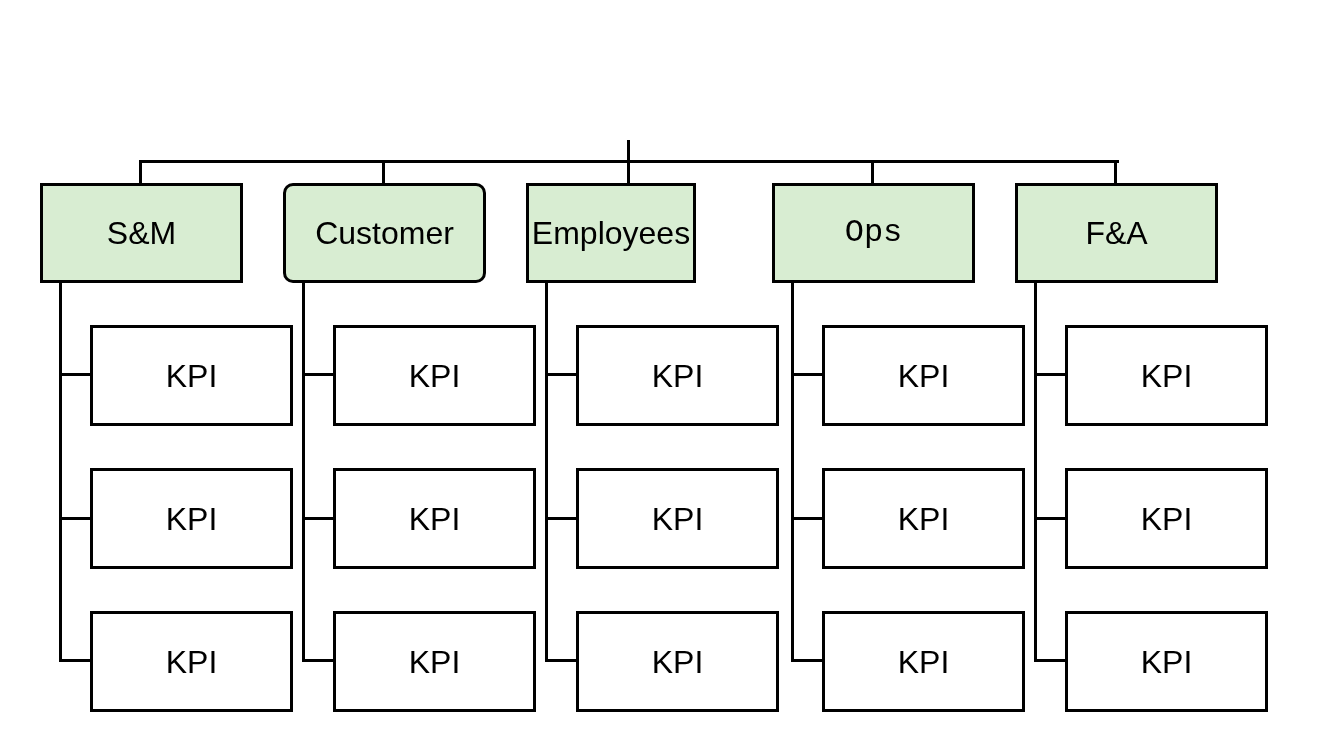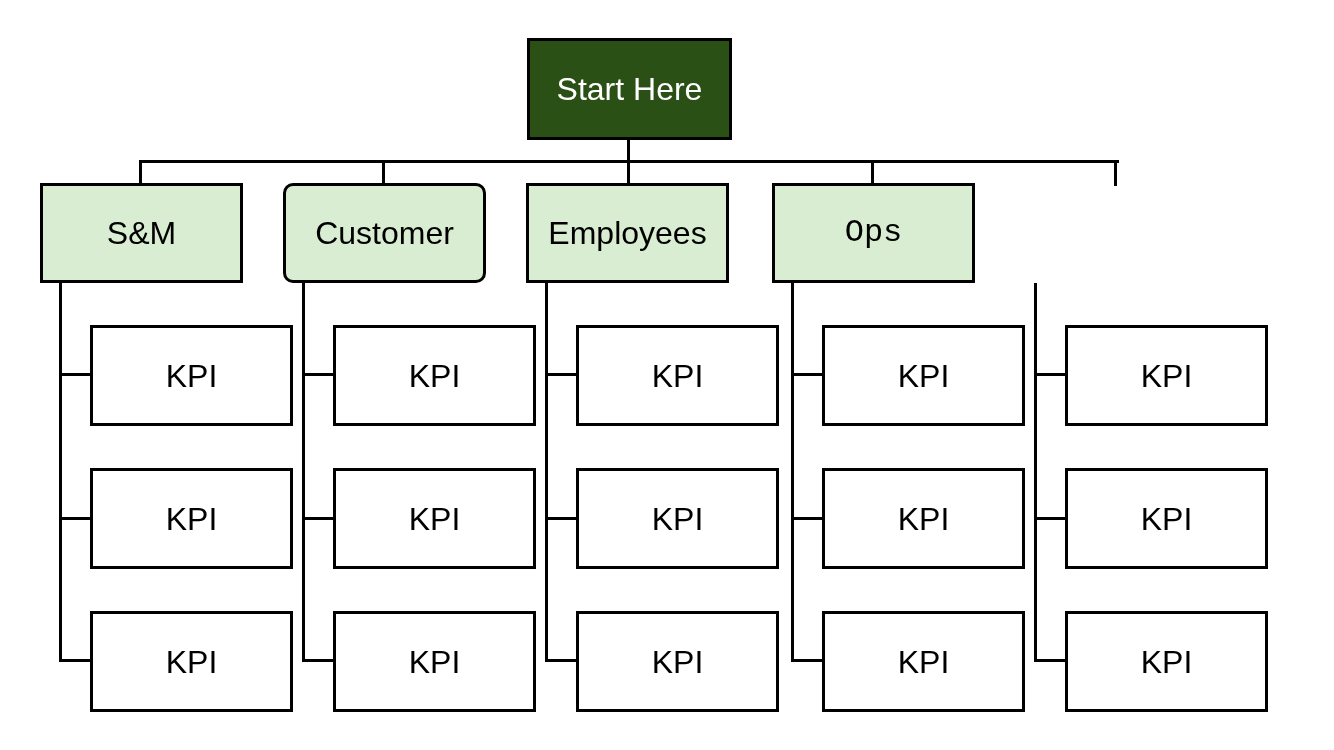--- a/index.html
+++ b/index.html
@@ -41,45 +41,45 @@
   .line {
     position: absolute;
     background: var(--connector, #000000);
   }
 </style>
 </head>
 <body>
 
 <div class="canvas">
 
-  <div class="box root-box" style="left:527px; top:38px; width:205px; height:102px;">
-    <span>Start Here</span>
-  </div>
 
   <div class="line" style="left:627px; top:140px; width:3px; height:23px;"></div>
 
   <div class="line" style="left:139px; top:160px; width:980px; height:3px;"></div>
 
   <div class="line" style="left:139px;  top:160px; width:3px; height:26px;"></div>
   <div class="line" style="left:382px;  top:160px; width:3px; height:26px;"></div>
   <div class="line" style="left:627px;  top:160px; width:3px; height:26px;"></div>
   <div class="line" style="left:871px;  top:160px; width:3px; height:26px;"></div>
   <div class="line" style="left:1114px; top:160px; width:3px; height:26px;"></div>
 
   <div class="box branch-box" style="left:40px; top:183px; width:203px; height:100px;">
     <span>S&amp;M</span>
   </div>
   <div class="box branch-box" style="left:283px; top:183px; width:203px; height:100px;border-radius:10px;">
     <span>Customer</span>
   </div>
-  <div class="box branch-box" style="left:526px; top:183px; width:203px; height:100px;">
+  <div class="box branch-box" style="left:526px; top:183px; width:170px; height:100px;">
     <span>Employees</span>
   </div>
   <div class="box branch-box" style="left:772px; top:183px; width:203px; height:100px;font-family:Liberation Mono, monospace;">
     <span>Ops</span>
+  </div>
+  <div class="box branch-box" style="left:1015px; top:183px; width:203px; height:100px;">
+    <span>F&amp;A</span>
   </div>
 
   <div class="line" style="left:59px; top:283px; width:3px; height:378px;"></div>
   <div class="line" style="left:59px; top:373px; width:34px; height:3px;"></div>
   <div class="line" style="left:59px; top:517px; width:34px; height:3px;"></div>
   <div class="line" style="left:59px; top:659px; width:34px; height:3px;"></div>
   <div class="box kpi-box" style="left:90px; top:325px; width:203px; height:101px;">
     <span>KPI</span>
   </div>
   <div class="box kpi-box" style="left:90px; top:468px; width:203px; height:101px;">

